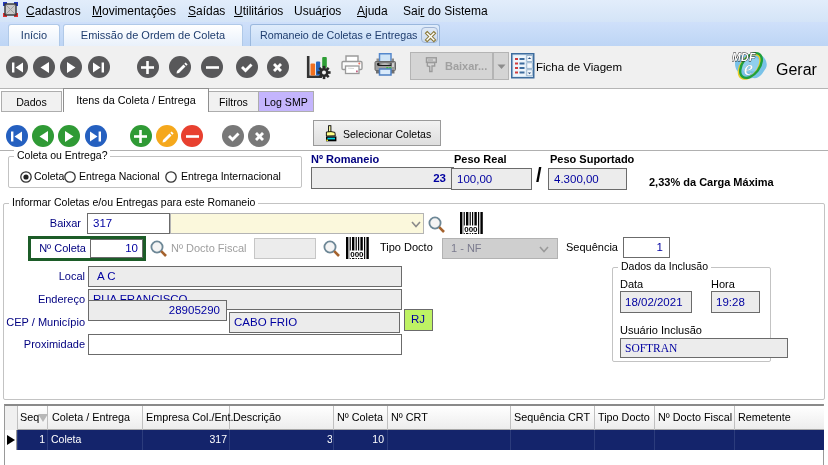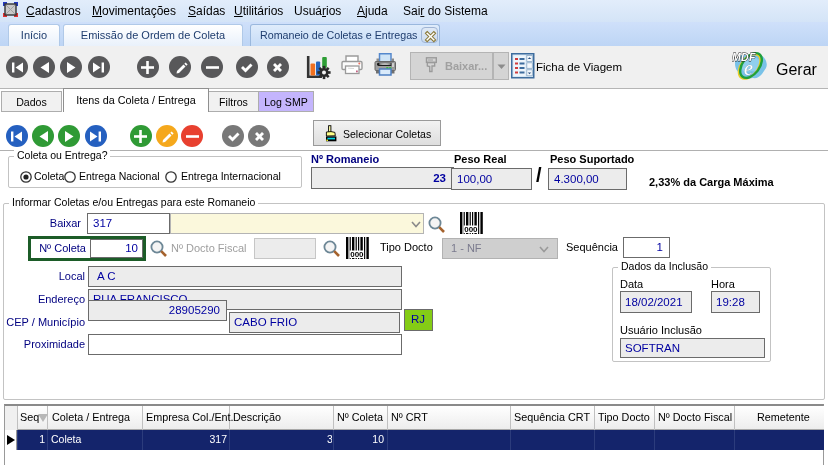--- a/index.html
+++ b/index.html
@@ -371,33 +371,33 @@
 
   <div class="lbl" style="left:0;top:270px;width:85px;text-align:right">Local</div>
   <div class="fld" style="left:88px;top:266px;width:314px;height:21px;padding-left:8px;">A C</div>
 
   <div class="lbl" style="left:0;top:293px;width:85px;text-align:right">Endereço</div>
   <div class="fld" style="left:88px;top:289px;width:314px;height:21px;padding-left:4px;">RUA FRANCISCO</div>
 
   <div class="lbl" style="left:0;top:316px;width:85px;text-align:right">CEP / Município</div>
   <div class="fld right" style="left:88px;top:300px;width:139px;height:21px;padding-right:6px;">28905290</div>
   <div class="fld" style="left:229px;top:312px;width:171px;height:21px;padding-left:4px;">CABO FRIO</div>
-  <div class="fld" style="left:404px;top:309px;width:29px;height:22px;background:#84cc16;padding-left:6px;">RJ</div>
+  <div class="fld" style="left:404px;top:309px;width:29px;height:22px;background:#bef264;padding-left:6px;">RJ</div>
 
   <div class="lbl" style="left:0;top:338px;width:85px;text-align:right">Proximidade</div>
   <div class="fld white" style="left:88px;top:334px;width:314px;height:21px;"></div>
 
   <div class="gbox" style="left:612px;top:267px;width:159px;height:95px;">
     <span class="cap">Dados da Inclusão</span>
     <span class="lblk" style="left:7px;top:10px">Data</span>
     <span class="lblk" style="left:98px;top:10px">Hora</span>
     <div class="fld" style="left:7px;top:23px;width:72px;height:22px;line-height:20px;padding-left:4px;">18/02/2021</div>
     <div class="fld" style="left:98px;top:23px;width:49px;height:22px;line-height:20px;padding-left:4px;">19:28</div>
     <span class="lblk" style="left:7px;top:56px">Usuário Inclusão</span>
-    <div class="fld" style="left:7px;top:70px;width:145px;height:20px;line-height:18px;padding-left:4px;">SOFTRAN</div>
+    <div class="fld" style="left:7px;top:70px;width:168px;height:20px;line-height:18px;padding-left:4px;font-family:Liberation Serif, serif;">SOFTRAN</div>
   </div>
 
   <div class="abs" style="left:4px;top:404px;width:820px;height:61px;border-left:1px solid #999;border-right:1px solid #999;border-top:2px solid #8a8a8a;background:#fff;"></div>
   <div class="abs" id="gridhdr" style="left:5px;top:406px;width:819px;height:24px;background:linear-gradient(#ffffff,#ededed);border-bottom:1px solid #a8a8a8;">
     <div style="position:absolute;left:0;top:0;width:12px;height:24px;background:#f0f0f0;"></div>
     <div style="position:absolute;top:0;width:1px;height:24px;background:#c0c0c0;left:12px;"></div>
     <div style="position:absolute;top:0;width:1px;height:24px;background:#c0c0c0;left:42px;"></div>
     <div style="position:absolute;top:0;width:1px;height:24px;background:#c0c0c0;left:137px;"></div>
     <div style="position:absolute;top:0;width:1px;height:24px;background:#c0c0c0;left:224px;"></div>
     <div style="position:absolute;top:0;width:1px;height:24px;background:#c0c0c0;left:328px;"></div>
@@ -408,21 +408,21 @@
     <div style="position:absolute;top:0;width:1px;height:24px;background:#c0c0c0;left:729px;"></div>
     <span style="position:absolute;top:5px;font-size:10.8px;color:#000;white-space:nowrap;left:15px;">Seq</span>
     <span style="position:absolute;top:5px;font-size:10.8px;color:#000;white-space:nowrap;left:47px;">Coleta / Entrega</span>
     <span style="position:absolute;top:5px;font-size:10.8px;color:#000;white-space:nowrap;left:141px;">Empresa Col./Ent.</span>
     <span style="position:absolute;top:5px;font-size:10.8px;color:#000;white-space:nowrap;left:228px;">Descrição</span>
     <span style="position:absolute;top:5px;font-size:10.8px;color:#000;white-space:nowrap;left:332px;">Nº Coleta</span>
     <span style="position:absolute;top:5px;font-size:10.8px;color:#000;white-space:nowrap;left:386px;">Nº CRT</span>
     <span style="position:absolute;top:5px;font-size:10.8px;color:#000;white-space:nowrap;left:509px;">Sequência CRT</span>
     <span style="position:absolute;top:5px;font-size:10.8px;color:#000;white-space:nowrap;left:593px;">Tipo Docto</span>
     <span style="position:absolute;top:5px;font-size:10.8px;color:#000;white-space:nowrap;left:653px;">Nº Docto Fiscal</span>
-    <span style="position:absolute;top:5px;font-size:10.8px;color:#000;white-space:nowrap;left:733px;margin-left:19px;">Remetente</span>
+    <span style="position:absolute;top:5px;font-size:10.8px;color:#000;white-space:nowrap;left:733px;">Remetente</span>
     <div style="position:absolute;left:33px;top:8px;width:0;height:0;border-left:5px solid transparent;border-right:5px solid transparent;border-top:8px solid #b8b8b8;"></div>
   </div>
   <div class="abs" id="gridrow" style="left:5px;top:430px;width:819px;height:20px;background:#14246b;">
     <div style="position:absolute;top:0;width:1px;height:20px;background:#2c3c7c;left:12px;"></div>
     <div style="position:absolute;top:0;width:1px;height:20px;background:#2c3c7c;left:42px;"></div>
     <div style="position:absolute;top:0;width:1px;height:20px;background:#2c3c7c;left:137px;"></div>
     <div style="position:absolute;top:0;width:1px;height:20px;background:#2c3c7c;left:224px;"></div>
     <div style="position:absolute;top:0;width:1px;height:20px;background:#2c3c7c;left:328px;"></div>
     <div style="position:absolute;top:0;width:1px;height:20px;background:#2c3c7c;left:382px;"></div>
     <div style="position:absolute;top:0;width:1px;height:20px;background:#2c3c7c;left:505px;"></div>

